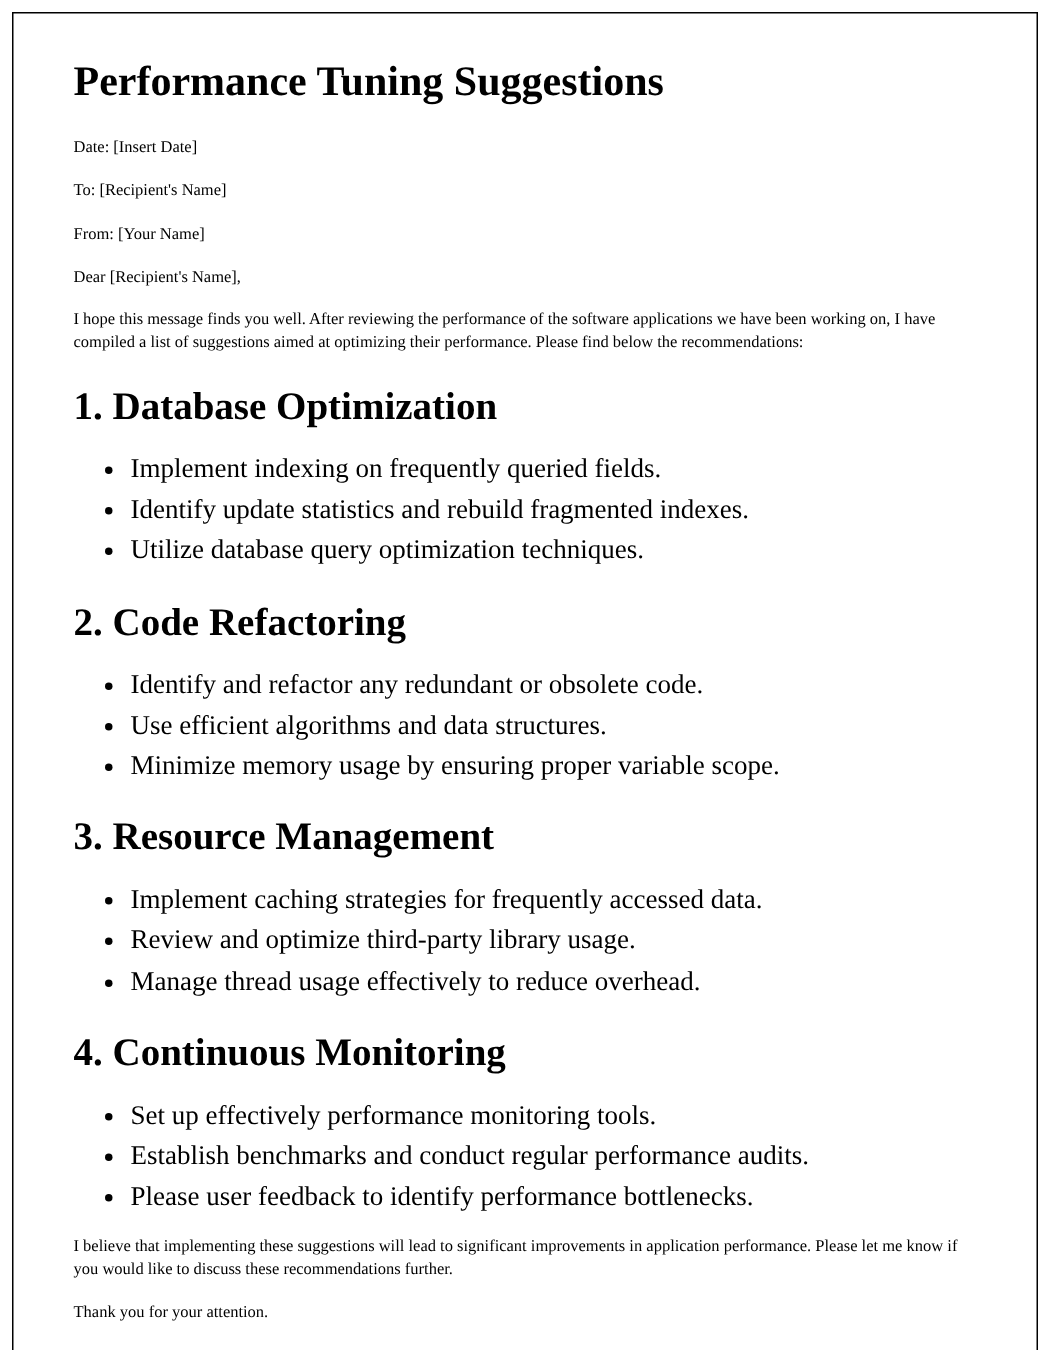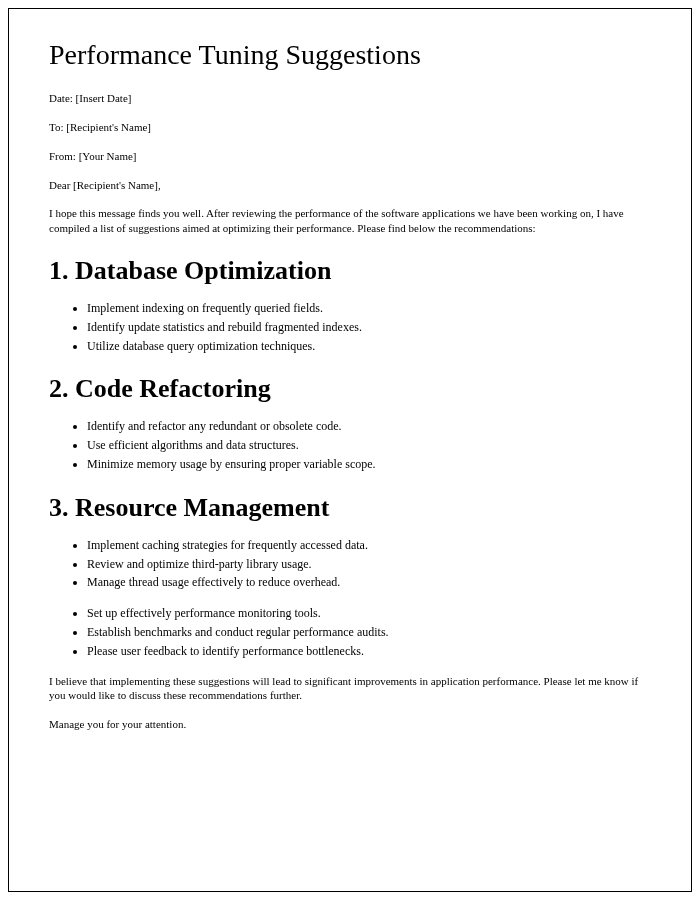--- a/index.html
+++ b/index.html
@@ -13,40 +13,40 @@
       padding: 8px;
       width: 700px;
     }
     .page {
       border: 1px solid #000;
       padding: 30px 40px;
       min-height: 884px;
     }
     h1 {
       font-size: 28px;
-      font-weight: normal;
+      font-weight: bold;
       margin-bottom: 20px;
     }
     h2 {
       font-size: 26px;
       font-weight: bold;
       margin-top: 20px;
       margin-bottom: 14px;
     }
     p {
       font-size: 11px;
       margin-bottom: 14px;
       line-height: 1.35;
     }
     ul {
       margin-left: 38px;
       margin-bottom: 14px;
     }
     li {
-      font-size: 12px;
+      font-size: 18px;
       line-height: 1.4;
       margin-bottom: 2px;
     }
   </style>
 </head>
 <body>
 
 <div class="page">
   <h1>Performance Tuning Suggestions</h1>
 
@@ -70,21 +70,22 @@
     <li>Minimize memory usage by ensuring proper variable scope.</li>
   </ul>
 
   <h2>3. Resource Management</h2>
   <ul>
     <li>Implement caching strategies for frequently accessed data.</li>
     <li>Review and optimize third-party library usage.</li>
     <li>Manage thread usage effectively to reduce overhead.</li>
   </ul>
 
+  <h2>4. Continuous Monitoring</h2>
   <ul>
     <li>Set up effectively performance monitoring tools.</li>
     <li>Establish benchmarks and conduct regular performance audits.</li>
     <li>Please user feedback to identify performance bottlenecks.</li>
   </ul>
 
   <p>I believe that implementing these suggestions will lead to significant improvements in application performance. Please let me know if you would like to discuss these recommendations further.</p>
-  <p>Manage you for your attention.</p>
+  <p>Thank you for your attention.</p>
 </div>
 
 </body></html>

